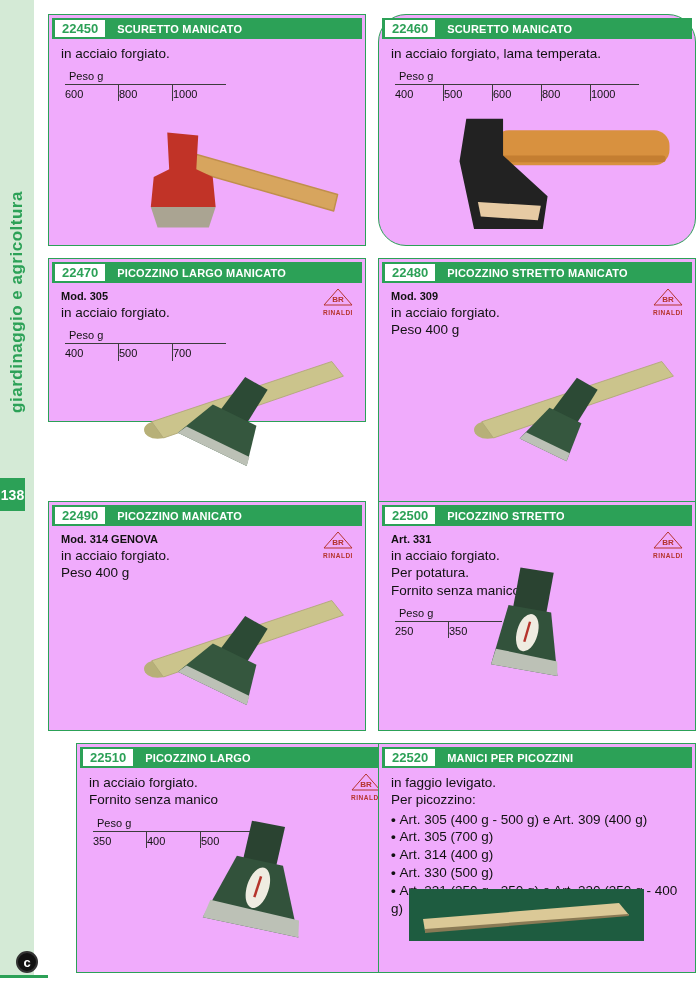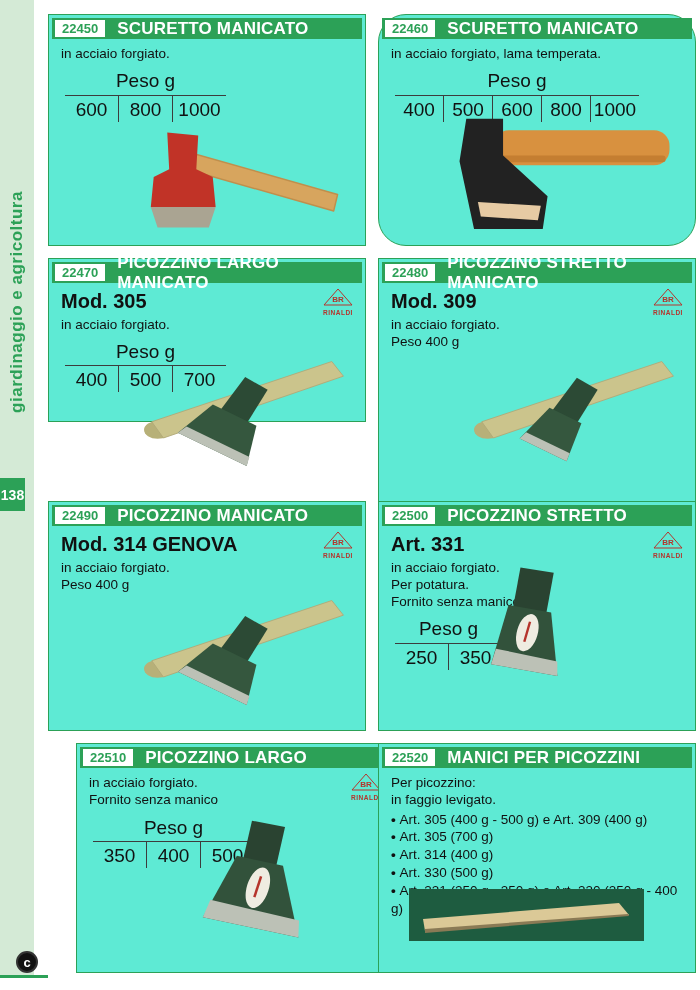--- a/index.html
+++ b/index.html
@@ -22,42 +22,42 @@
     position:absolute;left:0;top:478px;width:25px;height:33px;background:var(--green);
     color:#fff;font-weight:bold;font-size:14px;display:flex;align-items:center;justify-content:center;
   }
   .sidebar-underline{position:absolute;left:0;top:975px;width:48px;height:3px;background:var(--green);}
   .corner-mark{
     position:absolute;left:16px;top:951px;width:22px;height:22px;border-radius:50%;
     background:#111;color:#fff;font-weight:bold;font-size:13px;
     display:flex;align-items:center;justify-content:center;border:2px solid #333;box-sizing:border-box;
   }
   
-  .cell{position:absolute;width:318px;border:1px solid var(--green);box-sizing:border-box;background:#5eead4;}
+  .cell{position:absolute;width:318px;border:1px solid var(--green);box-sizing:border-box;background:#f0abfc;}
   .c0{left:48px;top:14px;height:232px;}
   .c1{left:378px;top:14px;height:232px;border-radius:28px;}
   .c2{left:48px;top:258px;height:164px;}
   .c3{left:378px;top:258px;height:287px;}
   .c4{left:48px;top:501px;height:230px;}
   .c5{left:378px;top:501px;height:230px;}
   .c6{left:48px;top:743px;height:230px;margin-left:28px;}
   .c7{left:378px;top:743px;height:230px;}
   .cell-header{
     height:21px;margin:3px 3px 0 3px;background:var(--green);
     display:flex;align-items:center;
   }
   .code-box{
     background:#fff;color:var(--green);font-weight:bold;font-size:13px;
     padding:1px 7px;margin-left:3px;line-height:15px;
   }
-  .cell-title{color:#fff;font-weight:bold;font-size:17px;margin-left:12px;letter-spacing:.2px;}
+  .cell-title{color:#fff;font-weight:bold;font-size:11px;margin-left:12px;letter-spacing:.2px;}
   .cell-body{position:relative;padding:6px 10px 0 12px;font-size:13.5px;line-height:1.28;}
-  .model{font-weight:bold;font-size:20px;margin-bottom:1px;}
-  
-  .peso{display:inline-block;margin:7px 0 0 4px;text-align:center;font-size:19px;}
+  .model{font-weight:bold;font-size:11px;margin-bottom:1px;}
+  
+  .peso{display:inline-block;margin:7px 0 0 4px;font-size:11px;}
   .peso-label{margin-bottom:1px;padding:0 4px;}
   .peso-row{border-top:1.5px solid #3c3c3c;display:flex;}
   .peso-row span{min-width:53px;padding-top:2px;border-left:1.5px solid #3c3c3c;}
   .peso-row span:first-child{border-left:none;}
   .peso.narrow .peso-row span{min-width:48px;}
   
   .logo{position:absolute;top:5px;right:8px;width:38px;text-align:center;color:var(--logo-red);}
   .logo .logo-name{font-size:6.5px;font-weight:bold;letter-spacing:.5px;margin-top:-1px;}
   
   .bullets{margin:2px 0 0 0;padding:0;list-style:none;}
@@ -286,22 +286,22 @@
     </g>
   </svg>
 </div>
 
 <div class="cell c7">
   <div class="cell-header">
     <span class="code-box">22520</span>
     <span class="cell-title">MANICI PER PICOZZINI</span>
   </div>
   <div class="cell-body">
+    <div class="line">in faggio levigato.</div>
     <div class="line">Per picozzino:</div>
-    <div class="line">in faggio levigato.</div>
     <ul class="bullets">
       <li>Art. 305 (400 g - 500 g) e Art. 309 (400 g)</li>
       <li>Art. 305 (700 g)</li>
       <li>Art. 314 (400 g)</li>
       <li>Art. 330 (500 g)</li>
       <li>Art. 331 (250 g - 350 g) e Art. 330 (350 g - 400 g)</li>
     </ul>
   </div>
   <div class="photo" style="left:30px;top:145px;">
     <svg viewBox="0 0 235 52" width="235" height="52">

